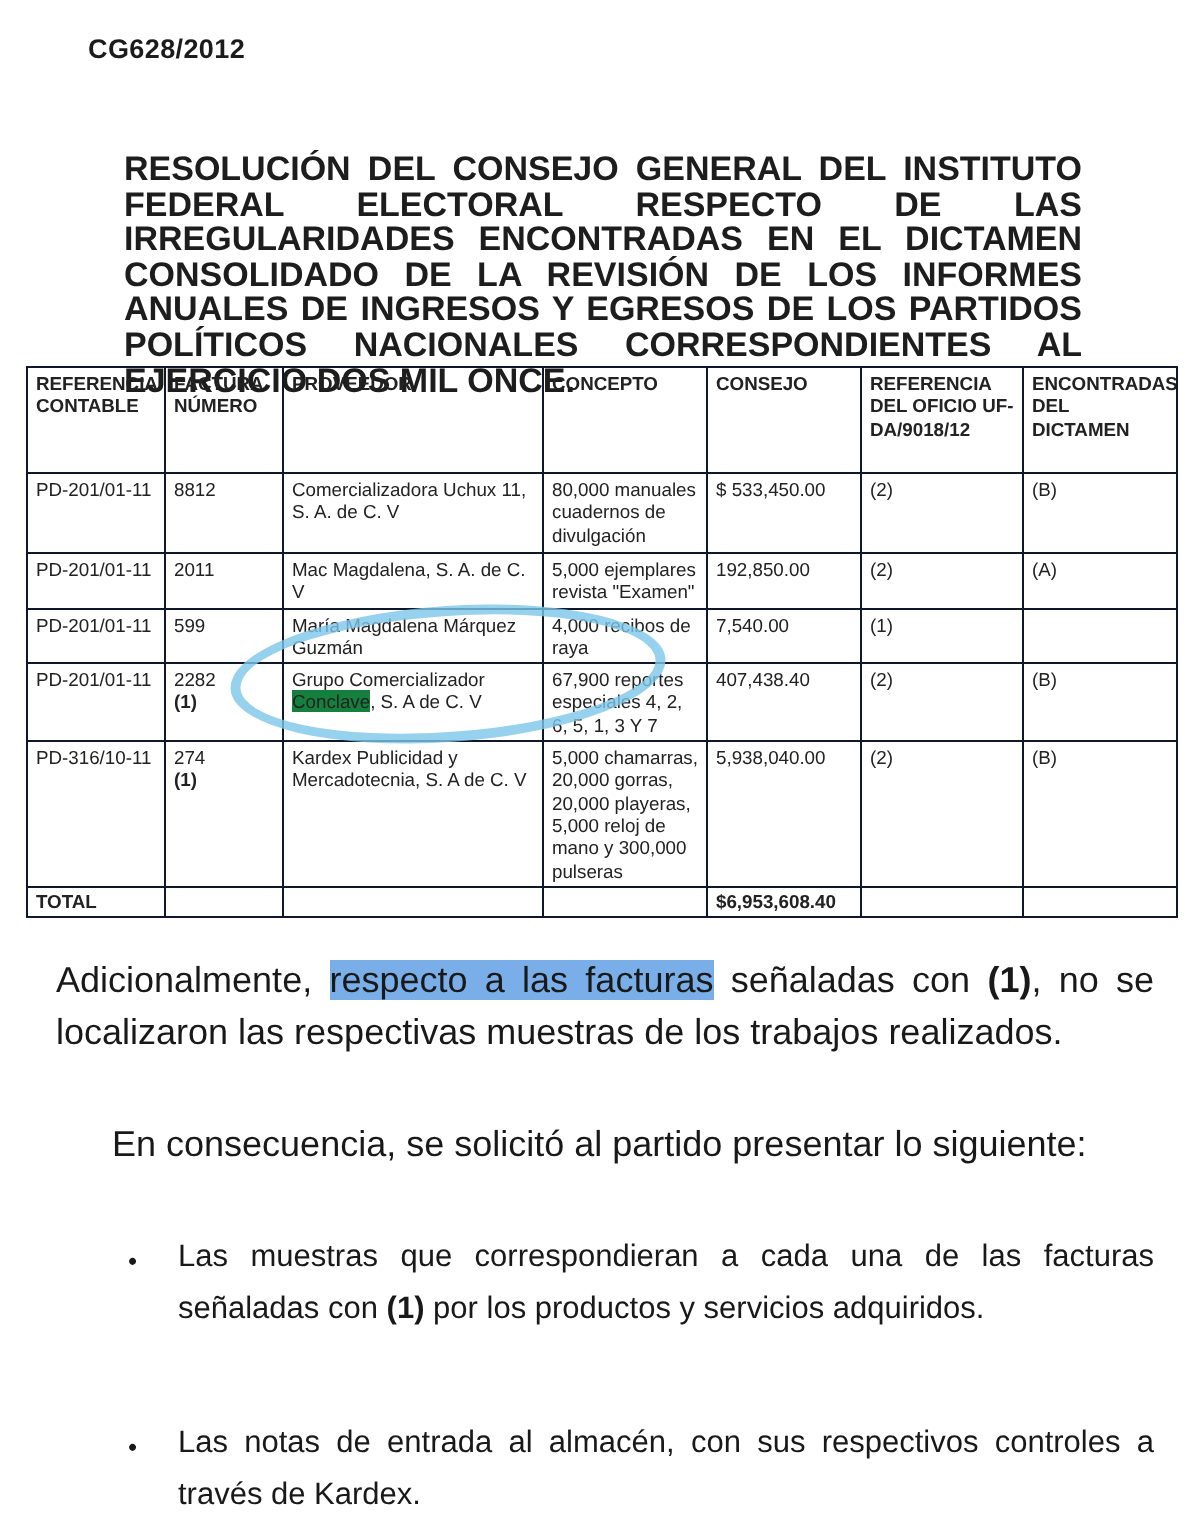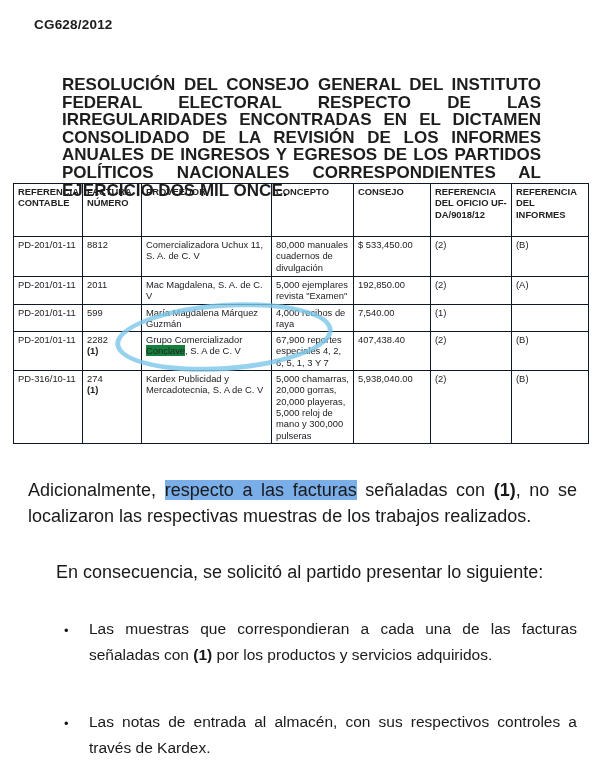--- a/index.html
+++ b/index.html
@@ -4,21 +4,21 @@
 <style>
   * { box-sizing: border-box; margin: 0; padding: 0; }
   html, body { background: #ffffff; }
   body {
     width: 600px; height: 761px; position: relative; overflow: hidden;
     font-family: "Liberation Sans", "DejaVu Sans", sans-serif;
     color: #151515;
   }
 
   .doc-ref {
-    position: absolute; left: 34px; top: 17px;
+    position: absolute; left: 44px; top: 17px;
     font-size: 13.5px; font-weight: 700; letter-spacing: .2px; color: #1b1b1b;
   }
 
   .heading {
     position: absolute; left: 62px; top: 76px; width: 479px;
     font-size: 17px; font-weight: 700; line-height: 17.6px;
     text-align: justify; color: #1d1d1d;
   }
 
   table.irr {
@@ -86,21 +86,21 @@
       <col style="width:77px">
   </colgroup>
   <tbody>
       <tr class="hdr">
     <th>REFERENCIA CONTABLE</th>
     <th>FACTURA NÚMERO</th>
     <th>PROVEEDOR</th>
     <th>CONCEPTO</th>
     <th>CONSEJO</th>
     <th class="just">REFERENCIA DEL OFICIO UF-DA/9018/12</th>
-    <th>REFERENCIA DEL INFORMES</th>
+    <th>ENCONTRADAS DEL DICTAMEN</th>
   </tr>
 
   <tr class="r0">
     <td>PD-201/01-11</td>
     <td>8812</td>
     <td class="just">Comercializadora Uchux 11, S. A. de C. V</td>
     <td class="just">80,000 manuales cuadernos de divulgación</td>
     <td>$ 533,450.00</td>
     <td>(2)</td>
     <td>(B)</td>
@@ -147,20 +147,29 @@
       <span>274</span><br>
       <span class="bold">(1)</span>
     </td>
     <td class="just">Kardex Publicidad y Mercadotecnia, S. A de C. V</td>
     <td class="just">5,000 chamarras, 20,000 gorras, 20,000 playeras, 5,000 reloj de mano y 300,000 pulseras</td>
     <td>5,938,040.00</td>
     <td>(2)</td>
     <td>(B)</td>
   </tr>
 
+  <tr class="total">
+    <td class="bold">TOTAL</td>
+    <td></td>
+    <td></td>
+    <td></td>
+    <td class="bold">$6,953,608.40</td>
+    <td></td>
+    <td></td>
+  </tr>
 </tbody>
   </table>
 
 <div class="ellipse"></div>
 
 <div class="para" id="para-adicional">
   <span>Adicionalmente, </span><span class="hl-para">respecto a las facturas</span><span> señaladas con </span><span class="bold">(1)</span><span>, no se localizaron las respectivas muestras de los trabajos realizados.</span>
 </div>
 
 <div class="para" id="para-consecuencia">En consecuencia, se solicitó al partido presentar lo siguiente:</div>

